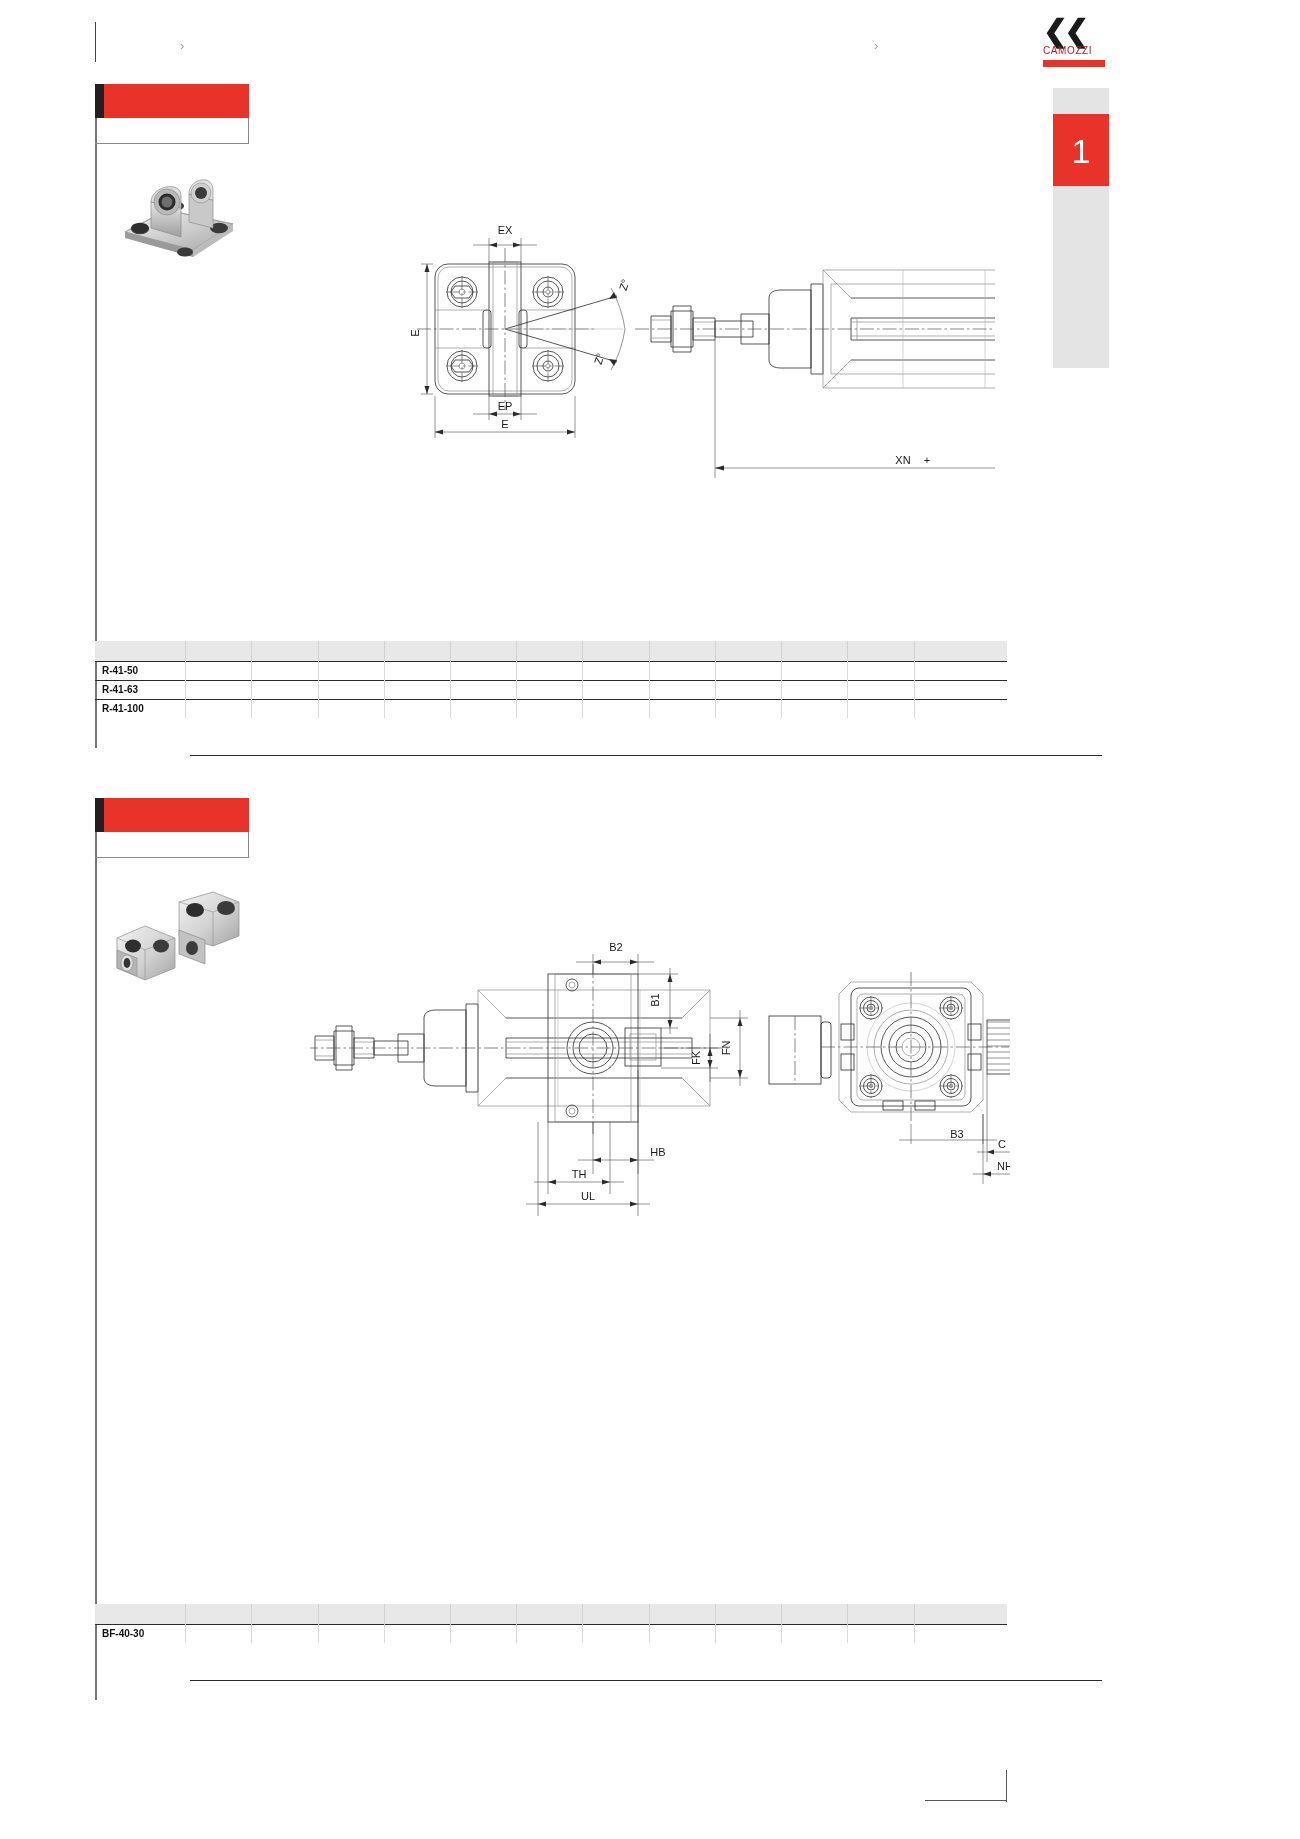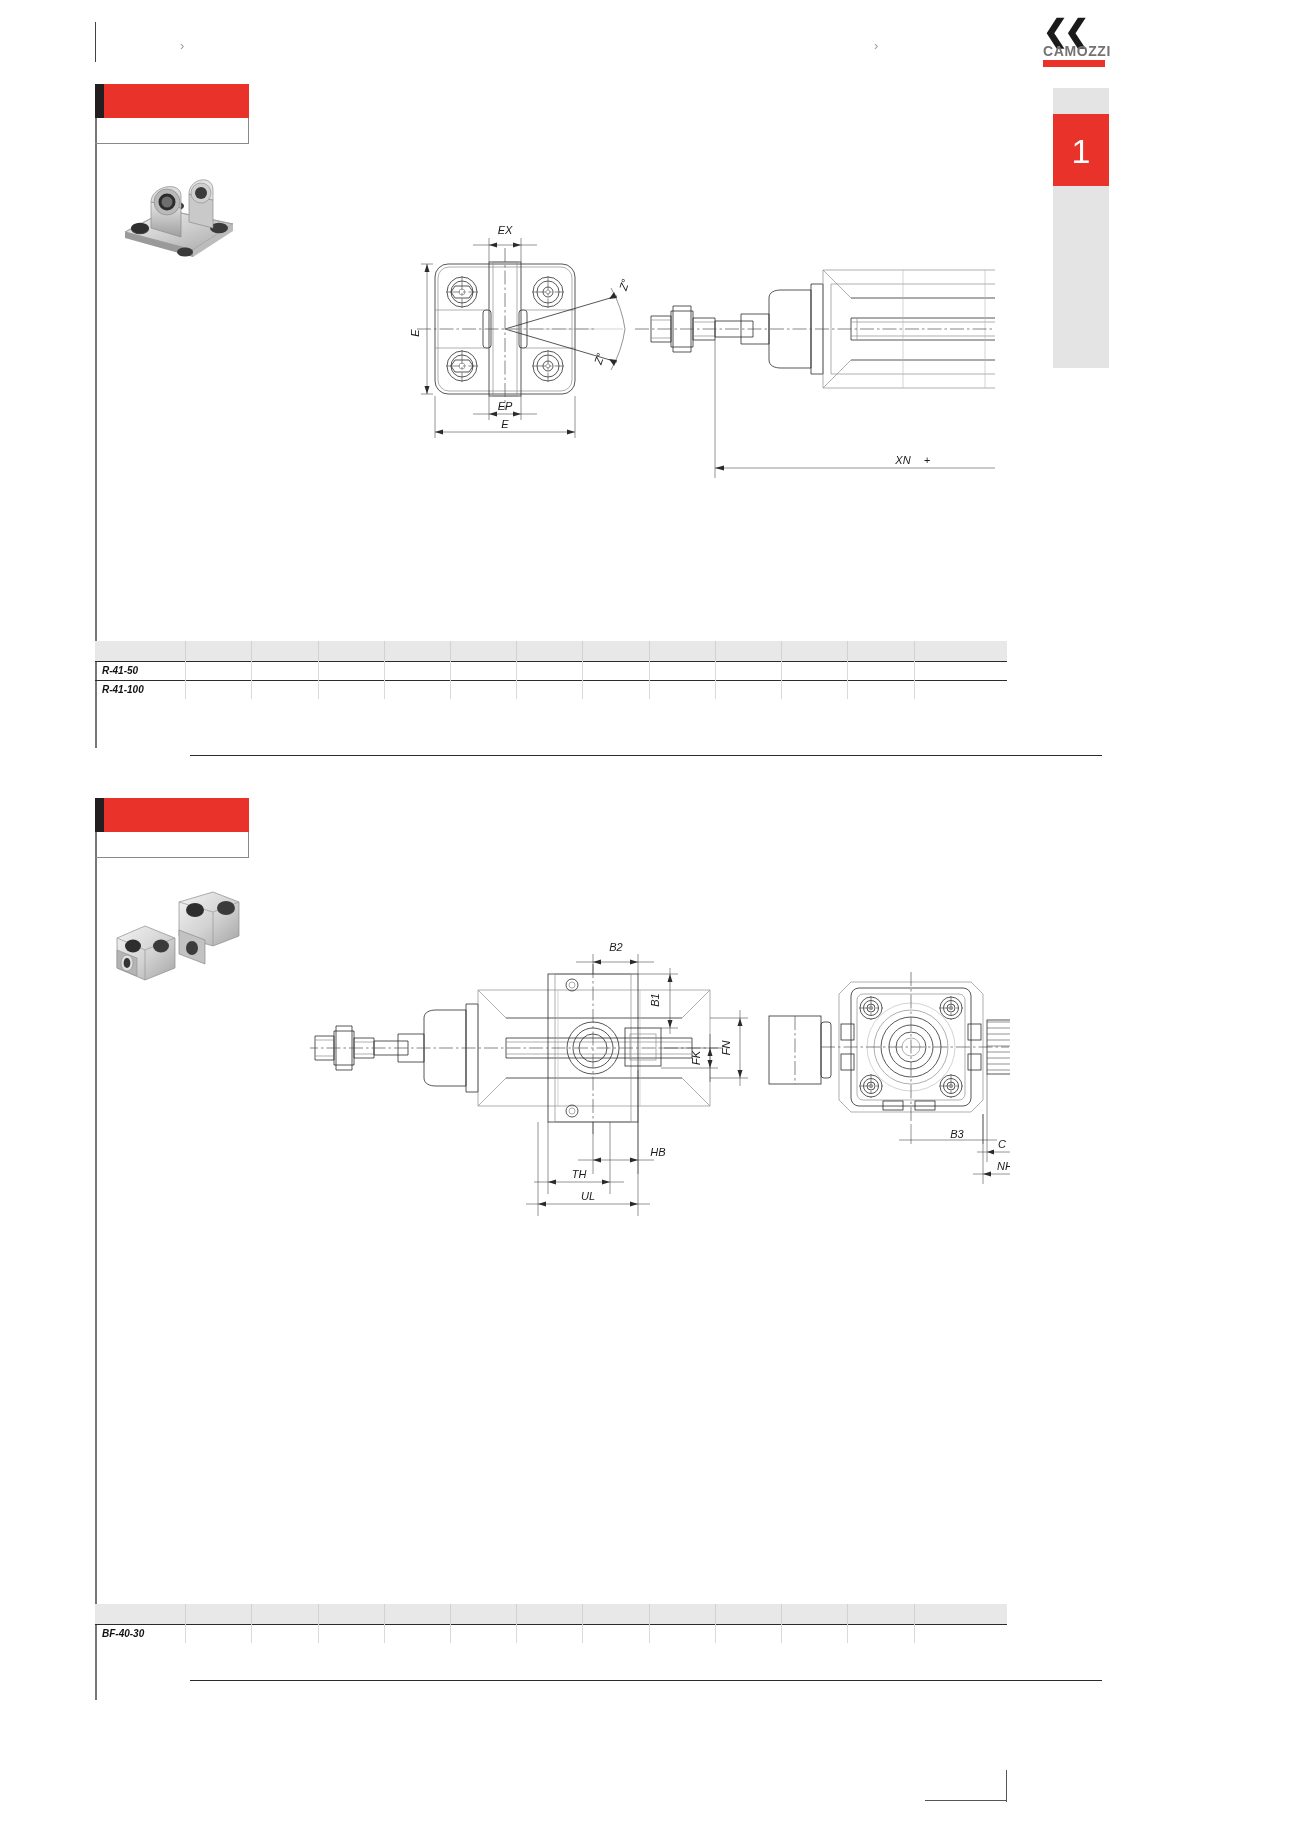--- a/index.html
+++ b/index.html
@@ -8,21 +8,21 @@
     background: #ffffff;
     font-family: "Liberation Sans", sans-serif;
     overflow: hidden;
   }
   .page { position: relative; width: 1300px; height: 1839px; background:#fff; }
 
   
   .rail { position: absolute; left: 1053px; top: 0; width: 247px; height: 1839px; }
   .logo { position: absolute; left: 1043px; top: 18px; width: 92px; height: 48px; }
   .logo-mark { font-size: 30px; font-weight: bold; color:#1a1a1a; letter-spacing:-4px; line-height:26px; }
-  .logo-word { font-size: 14px; font-weight: bold; color:#737373; letter-spacing:0.6px; line-height:14px;}
+  .logo-word { font-size: 10px; font-weight: normal; color:#b91c1c; letter-spacing:0.6px; line-height:14px;}
   .logo-bar { width: 62px; height: 7px; background:#e8322a; margin-top:2px; }
 
   .tab-stack { position:absolute; left:1053px; top:88px; width:56px; }
   .tab-grey-top { width:56px; height:26px; background:#e4e4e4; }
   .tab-red { width:56px; height:72px; background:#e8322a; position:relative; }
   .tab-red .num {
     position:absolute; left:0; right:0; top:18px; text-align:center;
     font-size:34px; color:#fff; font-weight:300; font-family:"Liberation Sans", sans-serif;
   }
   .tab-grey-bot { width:56px; height:182px; background:#e4e4e4; }
@@ -30,21 +30,21 @@
   
   .head-rule { position:absolute; left:95px; top:22px; width:1px; height:40px; background:#444; }
   .head-left-txt { position:absolute; left:110px; top:36px; font-size:12px; color:#4d4d4d; }
   .chev { color:#9a9a9a; font-size:13px; }
   .head-chev-1 { position:absolute; left:180px; top:38px; }
   .head-chev-2 { position:absolute; left:874px; top:38px; }
   .head-mid-txt { position:absolute; left:196px; top:36px; font-size:12px; color:#4d4d4d; }
   .head-right-txt { position:absolute; left:890px; top:36px; font-size:12px; color:#4d4d4d; }
 
   
-  .section { position:absolute;font-style:italic; }
+  .section { position:absolute; }
   .sec-border-l { position:absolute; left:0; top:0; width:1.5px; background:#777; }
   .title-blk { position:absolute; left:0; top:0; }
   .title-tick { position:absolute; left:0; top:0; width:9px; height:34px; background:#231f20; }
   .title-band { position:absolute; left:9px; top:0; width:145px; height:34px; background:#e8322a; }
   .title-txt {
     position:absolute; left:20px; top:7px; font-size:15px; font-weight:bold;
     color:#ffffff; letter-spacing:0.2px; white-space:nowrap;
   }
   .title-under { position:absolute; left:0; top:34px; width:154px; height:26px;
                  border-bottom:1px solid #8a8a8a; border-right:1px solid #8a8a8a; }
@@ -359,20 +359,35 @@
           <td></td>
           <td></td>
           <td></td>
           <td></td>
           <td></td>
           <td></td>
           <td></td>
           <td></td>
         </tr>
         <tr class="data-row">
+          <td>R-41-63</td>
+          <td></td>
+          <td></td>
+          <td></td>
+          <td></td>
+          <td></td>
+          <td></td>
+          <td></td>
+          <td></td>
+          <td></td>
+          <td></td>
+          <td></td>
+          <td></td>
+        </tr>
+        <tr class="data-row">
           <td>R-41-100</td>
           <td></td>
           <td></td>
           <td></td>
           <td></td>
           <td></td>
           <td></td>
           <td></td>
           <td></td>
           <td></td>

